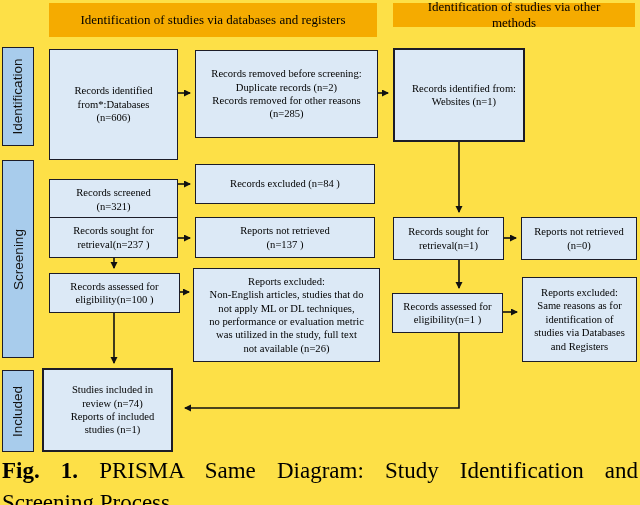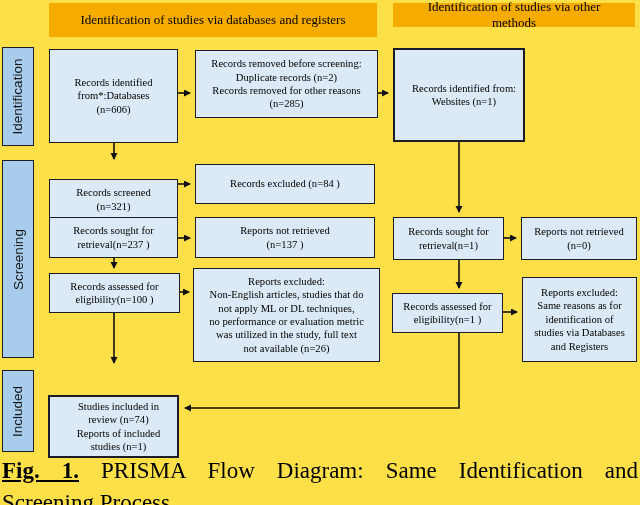--- a/index.html
+++ b/index.html
@@ -16,21 +16,21 @@
   .fbox{position:absolute;display:flex;align-items:center;justify-content:center;
        background:#DCE9F6;border:1.4px solid #1c1c28;box-sizing:border-box;
        font-size:10.6px;line-height:1.27;text-align:center;white-space:pre-line;
        padding:1px;}
   .thick{border-width:2px;padding-left:11px;}
   #connectors{position:absolute;left:0;top:0;width:640px;height:505px;
        pointer-events:none;}
   .caption{position:absolute;left:2px;top:455px;width:636px;
        font-size:23px;line-height:1.38;color:#000;}
   .cap1{text-align:justify;text-align-last:justify;white-space:nowrap;}
-  .figb{font-weight:bold;text-decoration:underline;}
+  .figb{font-weight:bold;}
 </style>
 </head>
 <body>
 
 <div id="stage">
 
   <svg id="connectors" viewBox="0 0 640 505" xmlns="http://www.w3.org/2000/svg">
     <defs>
       <marker id="ah" markerWidth="8" markerHeight="8" refX="6" refY="3.5" orient="auto" markerUnits="userSpaceOnUse">
         <path d="M0,0 L7,3.5 L0,7 z" fill="#111"></path>
@@ -61,24 +61,24 @@
   <div class="stagebox" style="left:2px;top:47px;width:32px;height:99px;">
     <span class="vtext">Identification</span>
   </div>
   <div class="stagebox" style="left:2px;top:160px;width:32px;height:198px;">
     <span class="vtext">Screening</span>
   </div>
   <div class="stagebox" style="left:2px;top:370px;width:32px;height:82px;">
     <span class="vtext">Included</span>
   </div>
 
-  <div class="fbox" style="left:49px;top:49px;width:129px;height:94px;">Records identified
+  <div class="fbox" style="left:49px;top:49px;width:129px;height:111px;">Records identified
 from*:Databases
 (n=606)</div>
-  <div class="fbox" style="left:195px;top:50px;width:183px;height:68px;">Records removed before screening:
+  <div class="fbox" style="left:195px;top:50px;width:183px;height:88px;">Records removed before screening:
 Duplicate records (n=2)
 Records removed for other reasons
 (n=285)</div>
   <div class="fbox thick" style="left:393px;top:48px;width:132px;height:94px;">Records identified from:
 Websites (n=1)</div>
 
   <div class="fbox" style="left:49px;top:163px;width:129px;height:41px;margin-top:16px;">Records screened
 (n=321)</div>
   <div class="fbox" style="left:195px;top:164px;width:180px;height:40px;text-align:right;">Records excluded (n=84 )</div>
 
@@ -100,23 +100,23 @@
 was utilized in the study, full text
 not available (n=26)</div>
   <div class="fbox" style="left:392px;top:293px;width:111px;height:40px;">Records assessed for
 eligibility(n=1 )</div>
   <div class="fbox" style="left:522px;top:277px;width:115px;height:85px;">Reports excluded:
 Same reasons as for
 identification of
 studies via Databases
 and Registers</div>
 
-  <div class="fbox thick" style="left:48px;top:368px;width:131px;height:63px;margin-top:27px;">Studies included in
+  <div class="fbox thick" style="left:42px;top:368px;width:131px;height:84px;">Studies included in
 review (n=74)
 Reports of included
 studies (n=1)</div>
 
   <div class="caption">
-    <div class="cap1"><span class="figb">Fig. 1.</span> <span>PRISMA Flow Diagram: Same Identification and</span></div>
+    <div class="cap1"><span class="figb">Fig. 1.</span> <span>PRISMA Same Diagram: Study Identification and</span></div>
     <div class="cap2">Screening Process</div>
   </div>
 
 </div>
 
 </body></html>

